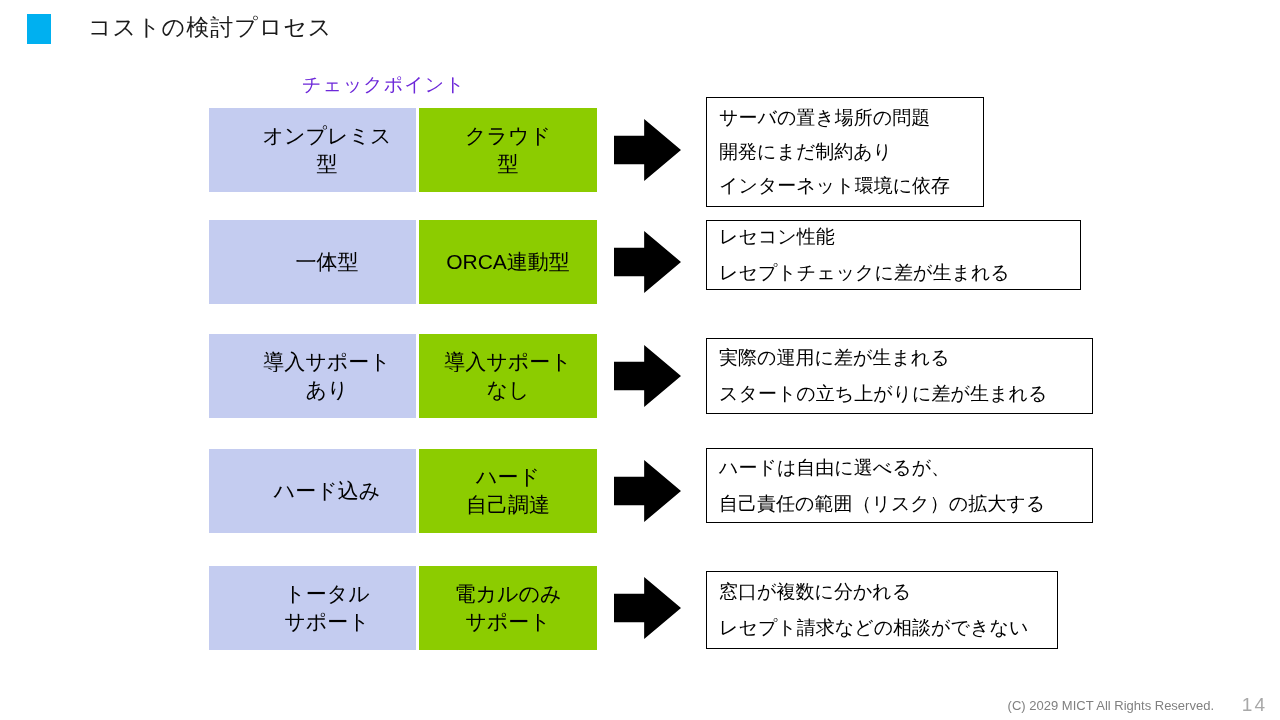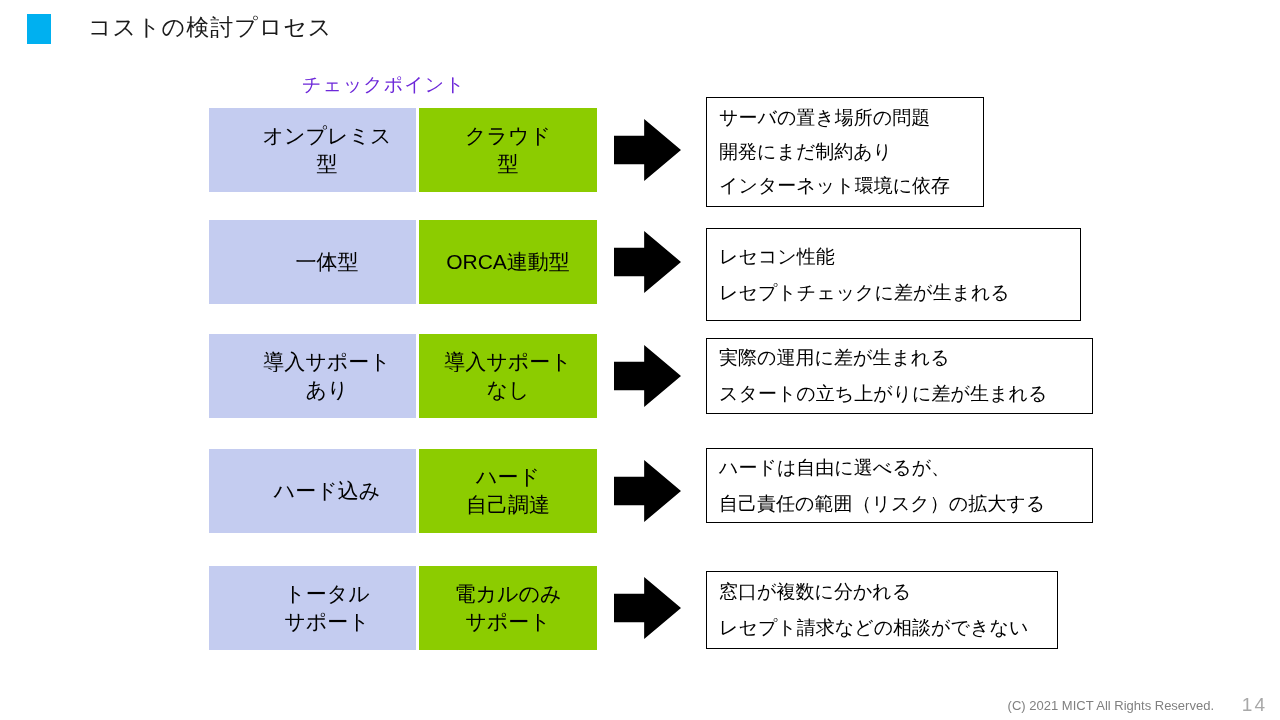--- a/index.html
+++ b/index.html
@@ -112,21 +112,21 @@
 インターネット環境に依存</span>
   </div>
 
   <div class="box blue" style="top:220px">
     <span>一体型</span>
   </div>
   <div class="box green" style="top:220px">
     <span>ORCA連動型</span>
   </div>
   <div class="arrow" style="top:231px"></div>
-  <div class="note" style="top:228px;width:375px;height:93px">
+  <div class="note" style="top:220px;width:375px;height:70px">
     <span>レセコン性能
 レセプトチェックに差が生まれる</span>
   </div>
 
   <div class="box blue" style="top:334px">
     <span>導入サポート
 あり</span>
   </div>
   <div class="box green" style="top:334px">
     <span>導入サポート
@@ -158,16 +158,16 @@
   <div class="box green" style="top:566px">
     <span>電カルのみ
 サポート</span>
   </div>
   <div class="arrow" style="top:577px"></div>
   <div class="note" style="top:571px;width:352px;height:78px">
     <span>窓口が複数に分かれる
 レセプト請求などの相談ができない</span>
   </div>
 
-  <div class="footer-copyright">(C) 2021 MICT All Rights Reserved.</div>
+  <div class="footer-copyright">(C) 2029 MICT All Rights Reserved.</div>
   <div class="footer-page-number">14</div>
 
 </div>
 
 </body></html>

